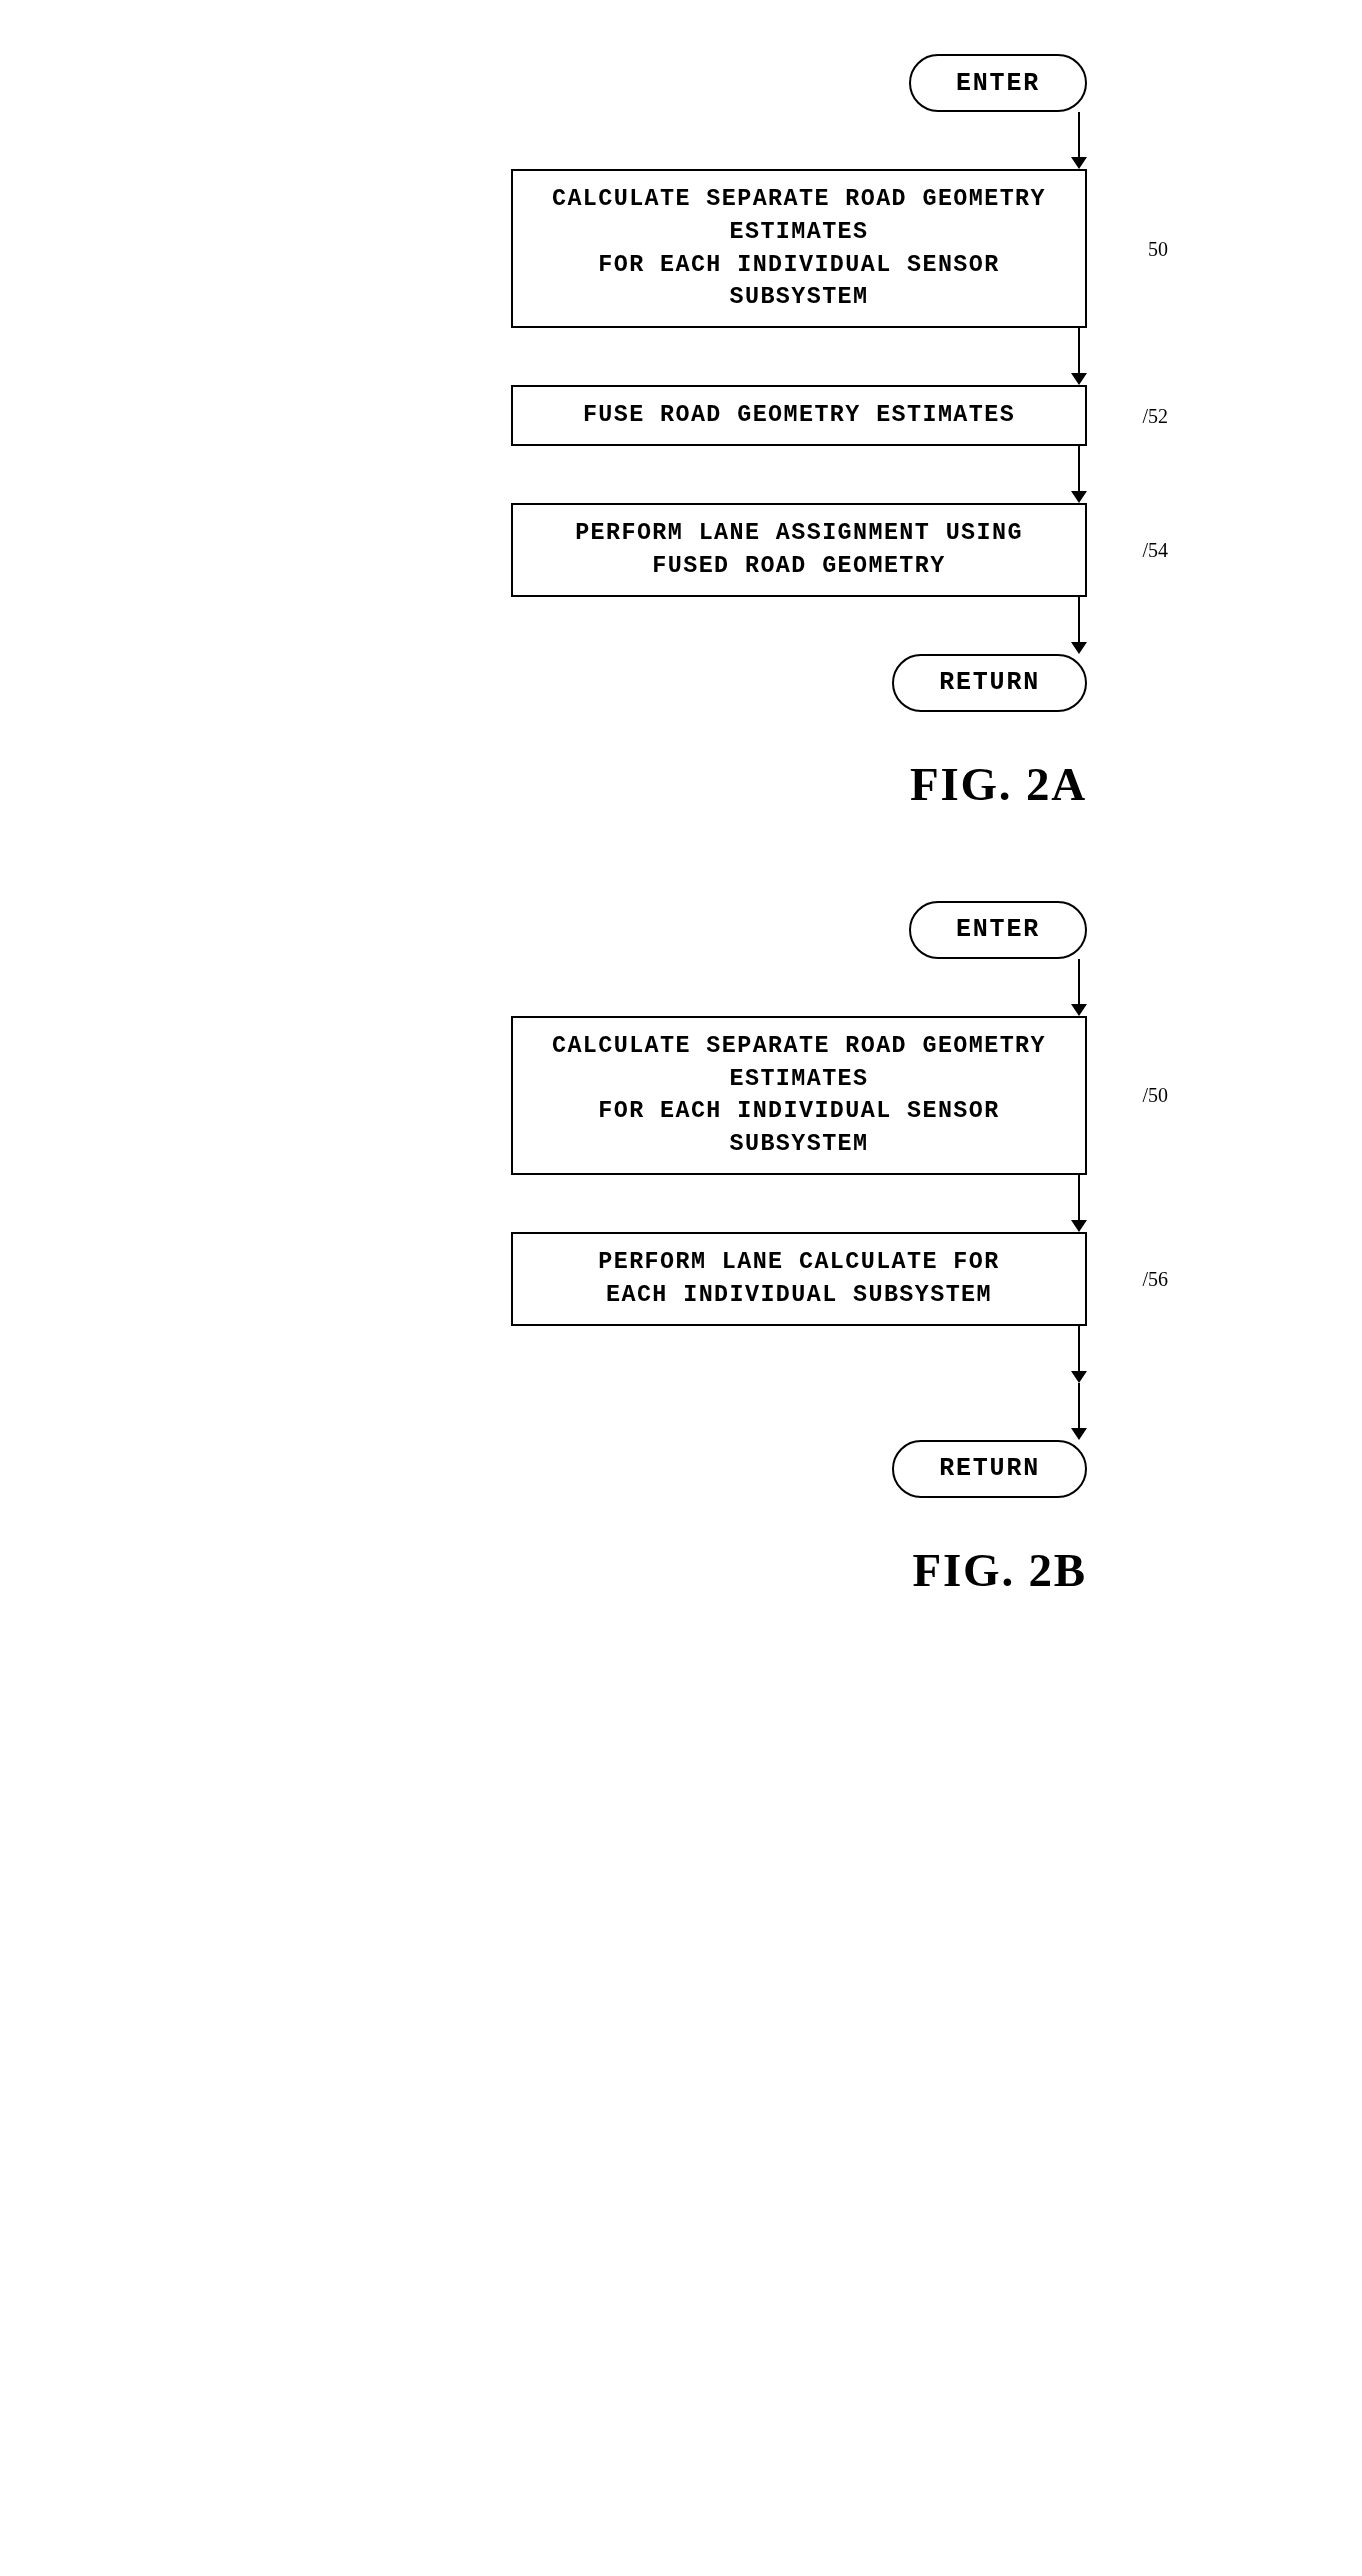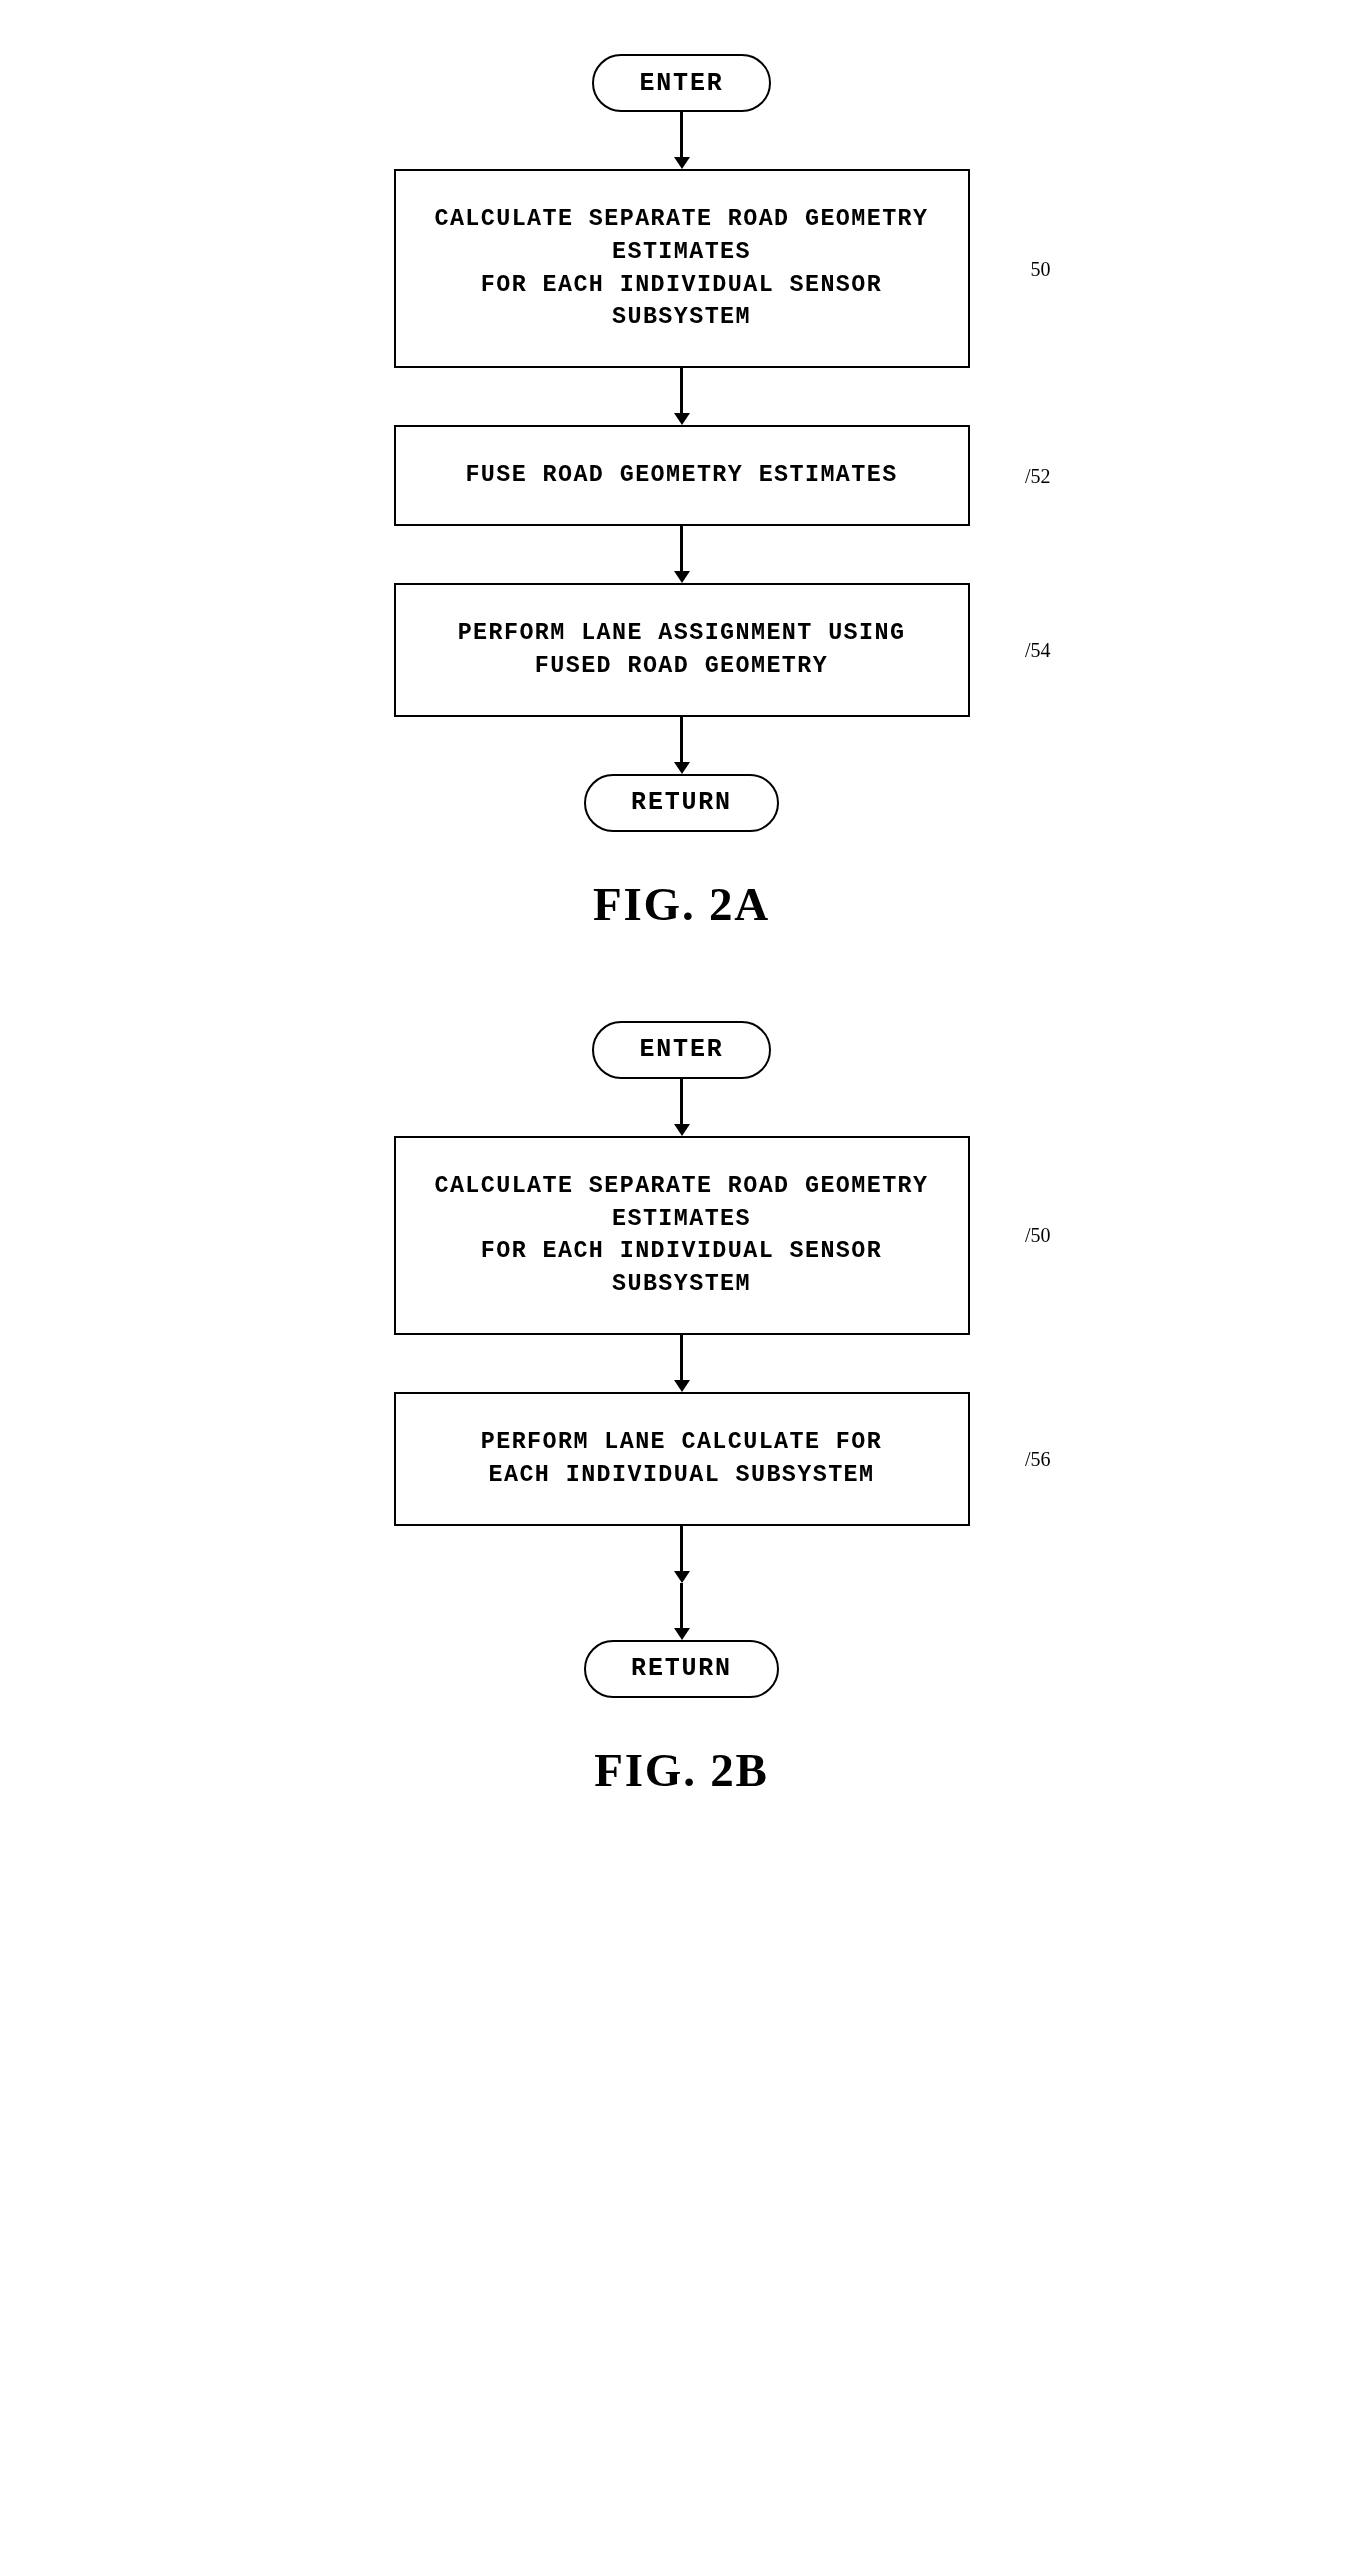--- a/index.html
+++ b/index.html
@@ -42,21 +42,21 @@
       font-size: 25px;
       font-weight: bold;
       letter-spacing: 1.8px;
       text-align: center;
       background: #fff;
       min-width: 162px;
     }
 
     .node-process {
       border: 2.3px solid #000;
-      padding: 32px 36px;
+      padding: 12px 36px;
       font-size: 23.4px;
       font-weight: bold;
       letter-spacing: 1.4px;
       text-align: center;
       background: #fff;
       width: 576px;
       line-height: 1.4;
     }
 
     .connector {
@@ -92,21 +92,21 @@
       position: absolute;
       right: -81px;
       top: 50%;
       transform: translateY(-50%);
       white-space: nowrap;
     }
 
     .section {
       display: flex;
       flex-direction: column;
-      align-items: center;
+      align-items: flex-end;
       width: 811px;
       margin-bottom: 18px;
     }
 
     
     .section-divider {
       height: 72px;
     }
   </style>
 </head>

